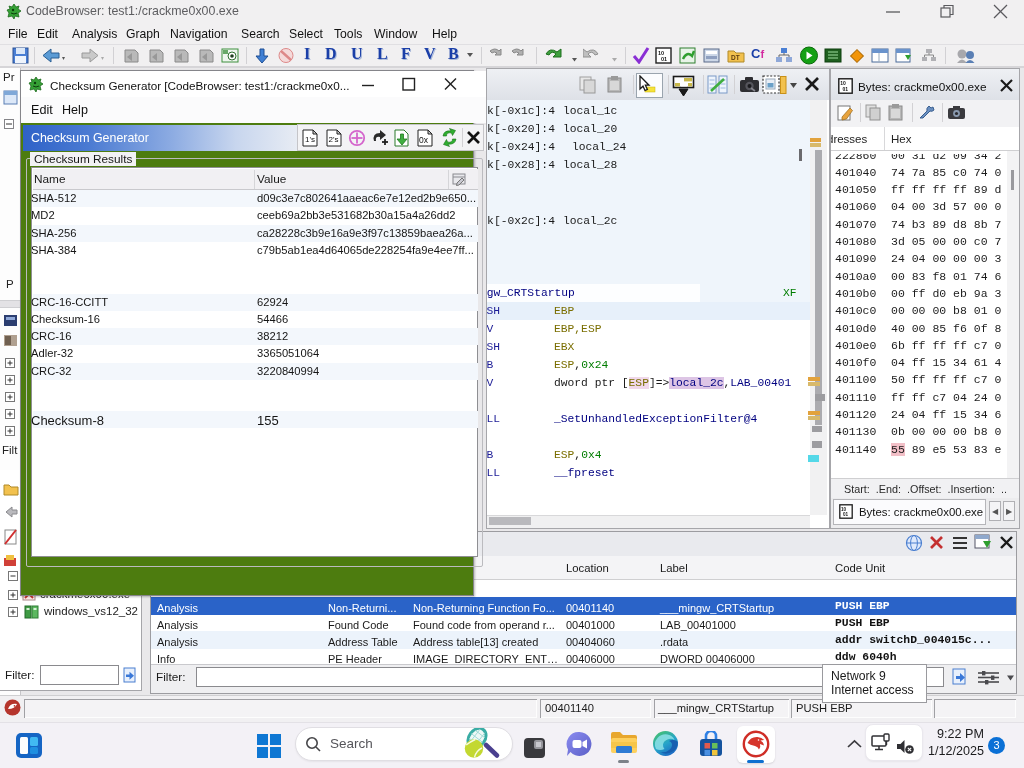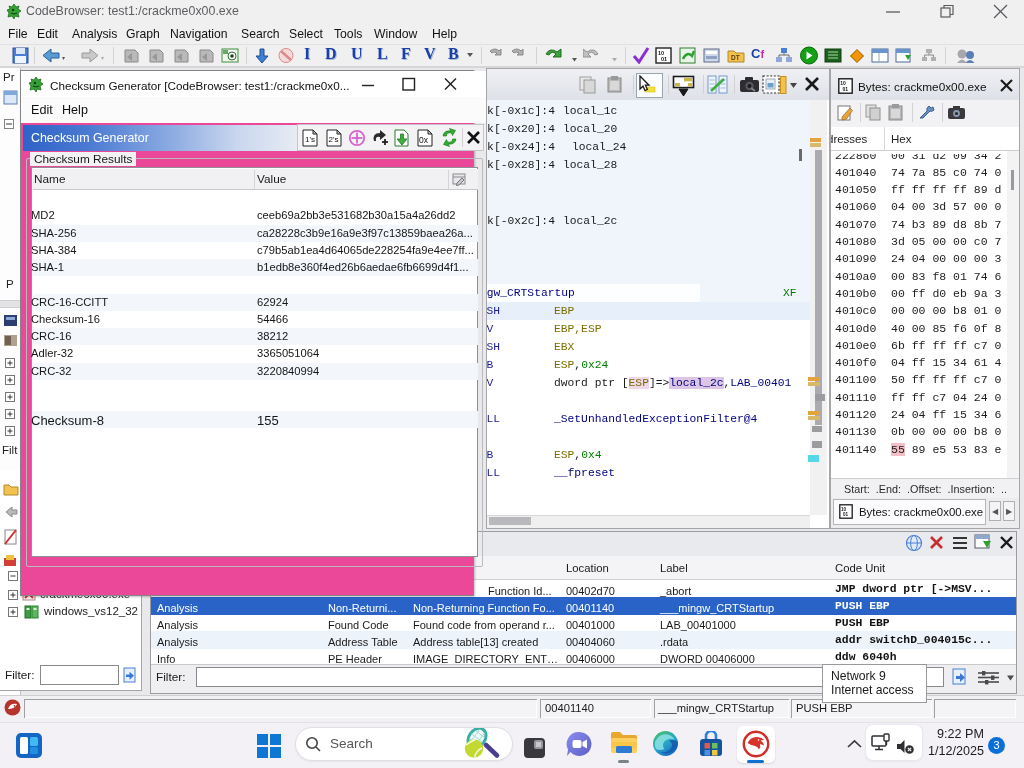--- a/index.html
+++ b/index.html
@@ -457,21 +457,20 @@
     <g stroke="#1a1a1a" stroke-width="2.4">
       <line x1="2" y1="2" x2="13" y2="13"></line>
       <line x1="13" y1="2" x2="2" y2="13"></line>
     </g>
   </svg>
 <div class="a" style="left:151px;top:556px;width:865px;height:24px;background:#f4f4f6;border-bottom:1px solid #cfcfd1"></div>
 <div class="a" style="left:566px;top:562px;font-size:11.3px;color:#1a1a1a">Location</div>
 <div class="a" style="left:660px;top:562px;font-size:11.3px;color:#1a1a1a">Label</div>
 <div class="a" style="left:835px;top:562px;font-size:11.3px;color:#1a1a1a">Code Unit</div>
 <div class="a" style="left:151px;top:580px;width:865px;height:84px;overflow:hidden;background:#fff;font-size:11px;color:#1a1a1a">
-<div class="ln" style="top:0;width:865px"><span class="a" style="top:2px;left:337px">Function Id...</span><span class="a" style="top:2px;left:415px">00402d70</span><span class="a" style="top:2px;left:509px">_abort</span><span class="a m" style="left:684px;font-weight:600;color:#111;font-size:11.4px">JMP dword ptr [-&gt;MSV...</span></div>
 <div class="ln" style="top:17px;width:865px;background:#2a63c8;color:#fff"><span class="a" style="top:2px;left:6px">Analysis</span><span class="a" style="top:2px;left:177px">Non-Returni...</span><span class="a" style="top:2px;left:262px;width:150px;overflow:hidden;white-space:nowrap;text-overflow:ellipsis">Non-Returning Function Fo...</span><span class="a" style="top:2px;left:415px">00401140</span><span class="a" style="top:2px;left:509px">___mingw_CRTStartup</span><span class="a m" style="left:684px;font-weight:600;font-size:11.4px">PUSH EBP</span></div>
 <div class="ln" style="top:34px;width:865px"><span class="a" style="top:2px;left:6px">Analysis</span><span class="a" style="top:2px;left:177px">Found Code</span><span class="a" style="top:2px;left:262px;width:150px;overflow:hidden;white-space:nowrap;text-overflow:ellipsis">Found code from operand r...</span><span class="a" style="top:2px;left:415px">00401000</span><span class="a" style="top:2px;left:509px">LAB_00401000</span><span class="a m" style="left:684px;font-weight:600;color:#111;font-size:11.4px">PUSH EBP</span></div>
 <div class="ln" style="top:51px;width:865px;background:#ecf3fb"><span class="a" style="top:2px;left:6px">Analysis</span><span class="a" style="top:2px;left:177px">Address Table</span><span class="a" style="top:2px;left:262px;width:150px;overflow:hidden;white-space:nowrap;text-overflow:ellipsis">Address table[13] created</span><span class="a" style="top:2px;left:415px">00404060</span><span class="a" style="top:2px;left:509px">.rdata</span><span class="a m" style="left:684px;font-weight:600;color:#111;font-size:11.4px">addr switchD_004015c...</span></div>
 <div class="ln" style="top:68px;width:865px"><span class="a" style="top:2px;left:6px">Info</span><span class="a" style="top:2px;left:177px">PE Header</span><span class="a" style="top:2px;left:262px;width:150px;overflow:hidden;white-space:nowrap;text-overflow:ellipsis">IMAGE_DIRECTORY_ENTR...</span><span class="a" style="top:2px;left:415px">00406000</span><span class="a" style="top:2px;left:509px">DWORD 00406000</span><span class="a m" style="left:684px;font-weight:600;color:#111;font-size:11.4px">ddw 6040h</span></div>
 </div>
 <div class="a" style="left:151px;top:664px;width:865px;height:29px;background:#efeff1;border-top:1px solid #c9c9cd"></div>
 <div class="a" style="left:156px;top:670px;font-size:11.8px;color:#1a1a1a">Filter:</div>
 <div class="a" style="left:196px;top:667px;width:748px;height:20px;background:#fff;border:1px solid #8a8a8e"></div>
 <svg class="a" style="left:951px;top:668px" width="18" height="18">
     <rect x="2" y="1" width="12" height="15" fill="#e8f0fc" stroke="#4a7fd0"></rect>
@@ -538,21 +537,21 @@
   </svg>
 <div class="a sunk" style="left:24px;top:699px;width:513px;height:19px;background:#f4f3f5"></div>
 <div class="a sunk" style="left:540px;top:699px;width:111px;height:19px;background:#f4f3f5"></div>
 <div class="a" style="left:545px;top:702px;font-size:11.2px;color:#1a1a1a">00401140</div>
 <div class="a sunk" style="left:654px;top:699px;width:135px;height:19px;background:#f4f3f5"></div>
 <div class="a" style="left:658px;top:702px;font-size:11.2px;color:#1a1a1a">___mingw_CRTStartup</div>
 <div class="a sunk" style="left:791px;top:699px;width:141px;height:19px;background:#f4f3f5"></div>
 <div class="a" style="left:796px;top:702px;font-size:11.2px;color:#1a1a1a">PUSH EBP</div>
 <div class="a sunk" style="left:934px;top:699px;width:82px;height:19px;background:#f4f3f5"></div>
 
-<div class="a" style="left:20px;top:70px;width:454px;height:526px;background:#ec4899;border:1px solid #85858a;box-shadow:1px 1px 2px rgba(0,0,0,.25);z-index:10">
+<div class="a" style="left:20px;top:70px;width:454px;height:526px;background:#4d7c0f;border:1px solid #85858a;box-shadow:1px 1px 2px rgba(0,0,0,.25);z-index:10">
 <div class="a" style="left:0;top:0;width:465px;height:26px;background:#fff"></div>
 <svg class="a" style="left:7px;top:5px" width="16" height="17" viewBox="0 0 16 17">
       <path d="M8 1 L10 4 L13 3 L12 6 L15 8 L12 10 L13 14 L9 13 L8 16 L6 13 L2 14 L3 10 L1 7 L4 6 L3 3 L6 4 Z" fill="#35a035" stroke="#1d6b1d" stroke-width="0.8"></path>
       <circle cx="7" cy="7" r="1.2" fill="#0c3d0c"></circle>
       <path d="M5 10 q3 2 6 0" stroke="#0c3d0c" fill="none"></path>
     </svg>
 <div class="a" style="left:29px;top:7.5px;font-size:11.7px;color:#111">Checksum Generator [CodeBrowser: test1:/crackme0x0...</div>
 <svg class="a" style="left:336px;top:5px" width="110" height="16">
 <line x1="5" y1="9.5" x2="17" y2="9.5" stroke="#222" stroke-width="1.4"></line>
 <rect x="46" y="2.5" width="11.5" height="11.5" fill="none" stroke="#222" stroke-width="1.4"></rect>
@@ -611,35 +610,35 @@
 <div class="a" style="left:1px;top:1px;width:445px;height:21px;background:#f1f0f3;border-bottom:1px solid #c9c9cd"></div>
 <div class="a" style="left:2px;top:4px;font-size:11.8px;color:#1a1a1a">Name</div>
 <div class="a" style="left:225px;top:4px;font-size:11.8px;color:#1a1a1a">Value</div>
 <div class="a" style="left:222px;top:2px;width:1px;height:19px;background:#d5d5d8"></div>
 <div class="a" style="left:416px;top:2px;width:1px;height:19px;background:#d5d5d8"></div>
 <svg class="a" style="left:420px;top:5px" width="15" height="13">
         <rect x="1" y="1" width="12" height="10" fill="#e8e8ec" stroke="#8a8a90"></rect>
         <line x1="1" y1="4" x2="13" y2="4" stroke="#8a8a90"></line>
         <path d="M5 10 l5 -5 l2 2 l-5 5 l-2.5 0.5 z" fill="#c8c8d0" stroke="#777"></path>
       </svg>
+<div class="a" style="left:1px;top:22.0px;width:445px;height:17.25px;background:#f3f7fc;font-size:11.2px;color:#161616">
+        <span class="a" style="left:-2px;top:2px">SHA-512</span>
+        <span class="a" style="left:224px;top:2px">d09c3e7c802641aaeac6e7e12ed2b9e650...</span>
+      </div>
 <div class="a" style="left:1px;top:39.2px;width:445px;height:17.25px;font-size:11.2px;color:#161616">
         <span class="a" style="left:-2px;top:2px">MD2</span>
         <span class="a" style="left:224px;top:2px">ceeb69a2bb3e531682b30a15a4a26dd2</span>
       </div>
 <div class="a" style="left:1px;top:56.5px;width:445px;height:17.25px;background:#f3f7fc;font-size:11.2px;color:#161616">
         <span class="a" style="left:-2px;top:2px">SHA-256</span>
         <span class="a" style="left:224px;top:2px">ca28228c3b9e16a9e3f97c13859baea26a...</span>
       </div>
 <div class="a" style="left:1px;top:73.8px;width:445px;height:17.25px;font-size:11.2px;color:#161616">
         <span class="a" style="left:-2px;top:2px">SHA-384</span>
         <span class="a" style="left:224px;top:2px">c79b5ab1ea4d64065de228254fa9e4ee7ff...</span>
-      </div>
-<div class="a" style="left:1px;top:91.0px;width:445px;height:17.25px;background:#f3f7fc;font-size:11.2px;color:#161616">
-        <span class="a" style="left:-2px;top:2px">SHA-1</span>
-        <span class="a" style="left:224px;top:2px">b1edb8e360f4ed26b6aedae6fb6699d4f1...</span>
       </div>
 <div class="a" style="left:1px;top:125.5px;width:445px;height:17.25px;background:#f3f7fc;font-size:11.2px;color:#161616">
         <span class="a" style="left:-2px;top:2px">CRC-16-CCITT</span>
         <span class="a" style="left:224px;top:2px">62924</span>
       </div>
 <div class="a" style="left:1px;top:142.8px;width:445px;height:17.25px;font-size:11.2px;color:#161616">
         <span class="a" style="left:-2px;top:2px">Checksum-16</span>
         <span class="a" style="left:224px;top:2px">54466</span>
       </div>
 <div class="a" style="left:1px;top:160.0px;width:445px;height:17.25px;background:#f3f7fc;font-size:11.2px;color:#161616">

